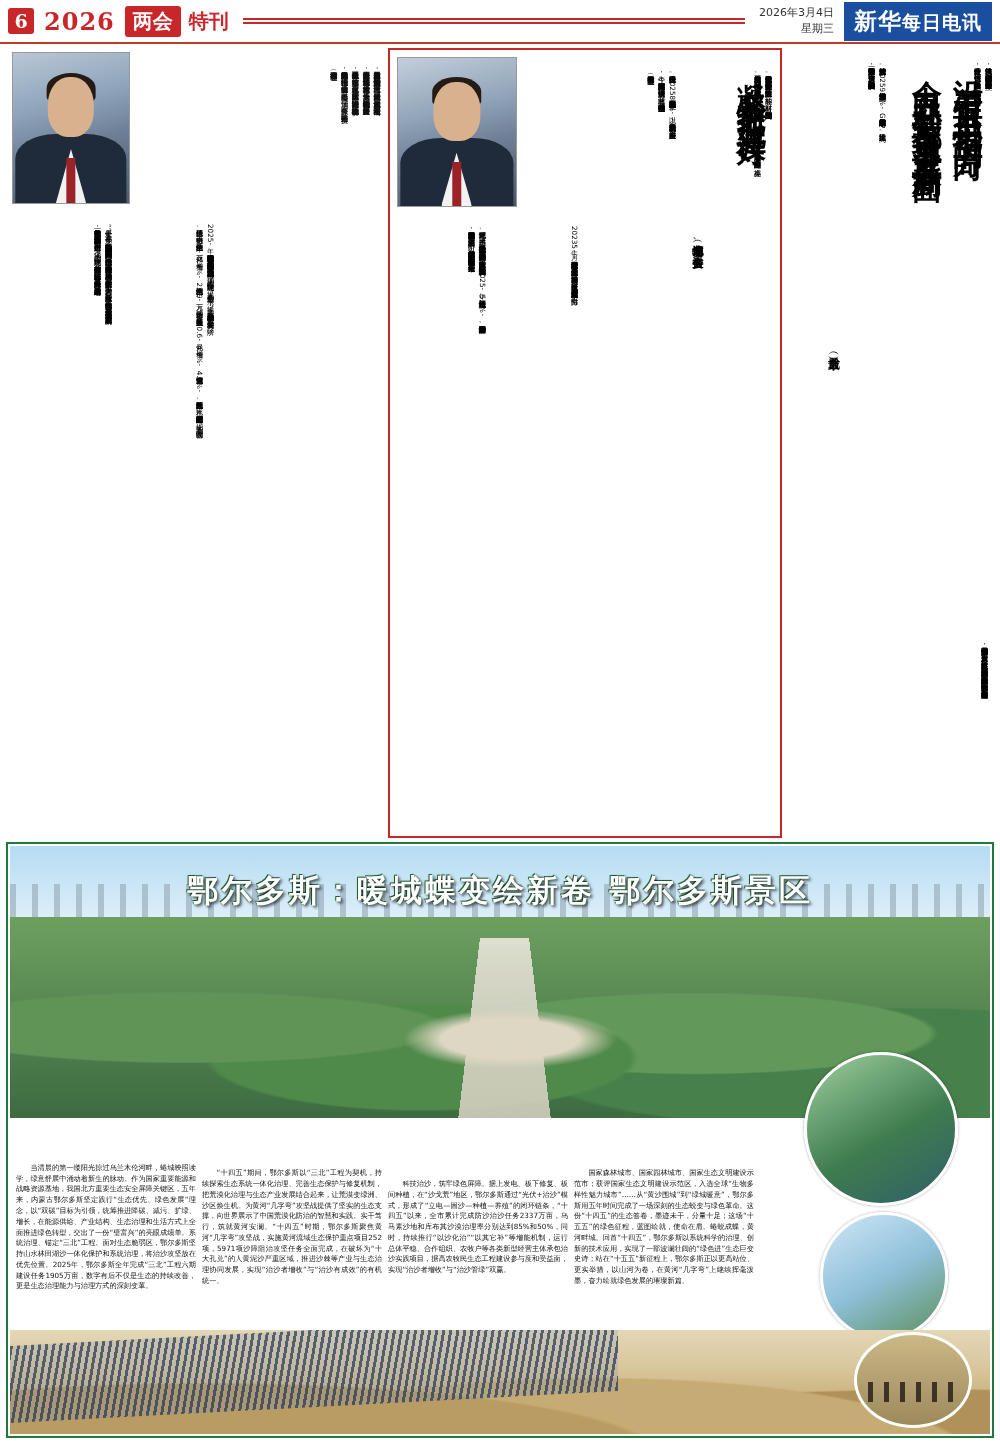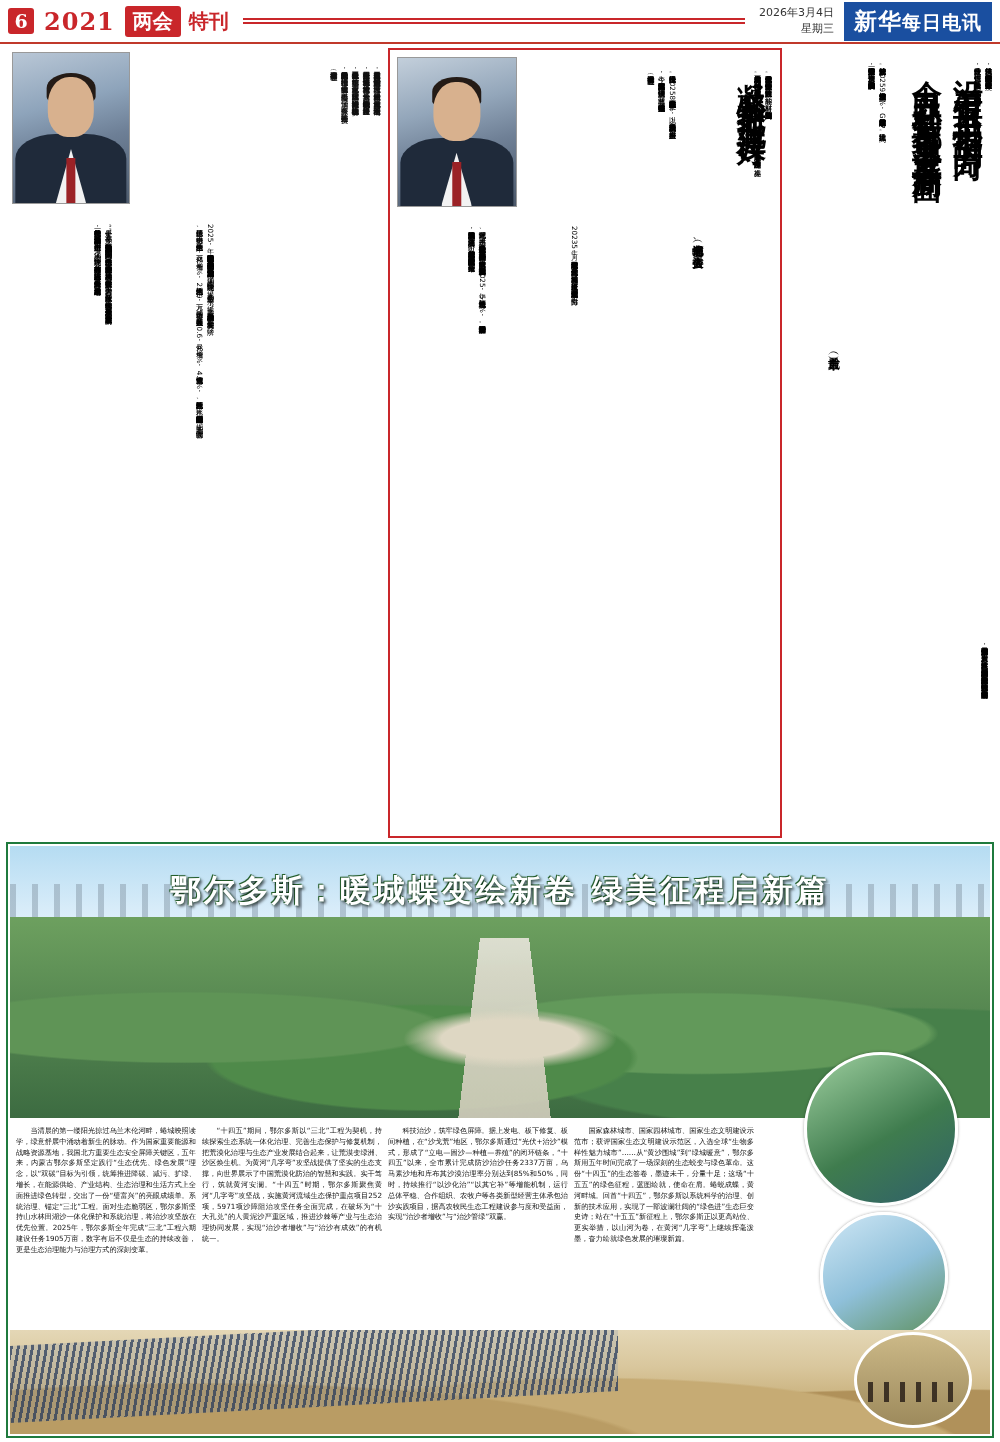--- a/index.html
+++ b/index.html
@@ -221,20 +221,21 @@
     text-align:center;
     font-family:"DejaVu Serif", serif;
     font-weight:bold; font-size:31px; letter-spacing:3px;
     color:#fff;
     text-shadow:0 0 2px #0a3d1a, 2px 2px 3px rgba(0,0,0,.6), -1px -1px 0 #2f6b34;
   }
   .feature-body {
     position:absolute; left:2px; top:276px; right:2px; height:214px;
     display:flex; flex-direction:row;
     padding:6px 6px 2px 6px;
+    align-items:center;
   }
   .fcol {
     width:186px; padding:0 6px 0 0;
     font-size:7.2px; line-height:1.5; text-align:justify; color:#111;
   }
   .fcol p { margin:0 0 3px 0; text-indent:2em; }
   .f-photos {
     position:absolute; right:6px; top:280px; width:188px; height:206px;
   }
   .circ {
@@ -280,21 +281,21 @@
     opacity:.85;
   }
 </style>
 </head>
 <body>
 
 <div class="page">
 
   <div class="masthead">
     <div class="page-num">6</div>
-    <div class="year">2021</div>
+    <div class="year">2026</div>
     <div class="lianghui">两会</div>
     <div class="tekan">特刊</div>
     <div class="mast-rule"></div>
     <div class="mast-date">
       <div>2026年3月4日</div>
       <div>星期三</div>
     </div>
     <div class="mast-logo">
       <span class="big">新华</span><span>每日电讯</span>
     </div>
@@ -396,21 +397,21 @@
 
   </div>
 
   <div class="feature">
     <div class="feature-hero">
       <div class="sky-band"></div>
       <div class="city-sil"></div>
       <div class="green-mass"></div>
       <div class="avenue"></div>
       <div class="plaza"></div>
-      <div class="feature-title">鄂尔多斯：暖城蝶变绘新卷  绿美征程启新篇</div>
+      <div class="feature-title">鄂尔多斯：暖城蝶变绘新卷  鄂尔多斯景区</div>
     </div>
 
     <div class="feature-body">
       <div class="fcol">
           <p>当清晨的第一缕阳光掠过乌兰木伦河畔，蜷城映照读学，绿意舒展中涌动着新生的脉动。作为国家重要能源和战略资源基地，我国北方重要生态安全屏障关键区，五年来，内蒙古鄂尔多斯坚定践行“生态优先、绿色发展”理念，以“双碳”目标为引领，统筹推进降碳、减污、扩绿、增长，在能源供给、产业结构、生态治理和生活方式上全面推进绿色转型，交出了一份“璧富兴”的亮眼成绩单。系统治理、锚定“三北”工程。面对生态脆弱区，鄂尔多斯坚持山水林田湖沙一体化保护和系统治理，将治沙攻坚放在优先位置。2025年，鄂尔多斯全年完成“三北”工程六期建设任务1905万亩，数字有后不仅是生态的持续改善，更是生态治理能力与治理方式的深刻变革。</p>
         </div>
       <div class="fcol">
           <p>“十四五”期间，鄂尔多斯以“三北”工程为契机，持续探索生态系统一体化治理、完善生态保护与修复机制，把荒漠化治理与生态产业发展结合起来，让荒漠变绿洲、沙区焕生机。为黄河“几字弯”攻坚战提供了坚实的生态支撑，向世界展示了中国荒漠化防治的智慧和实践。实干笃行，筑就黄河安澜。“十四五”时期，鄂尔多斯聚焦黄河“几字弯”攻坚战，实施黄河流域生态保护重点项目252项，5971项沙障阻治攻坚任务全面完成，在破坏为“十大孔兑”的人黄泥沙严重区域，推进沙棘等产业与生态治理协同发展，实现“治沙者增收”与“治沙有成效”的有机统一。</p>
         </div>
       <div class="fcol">

